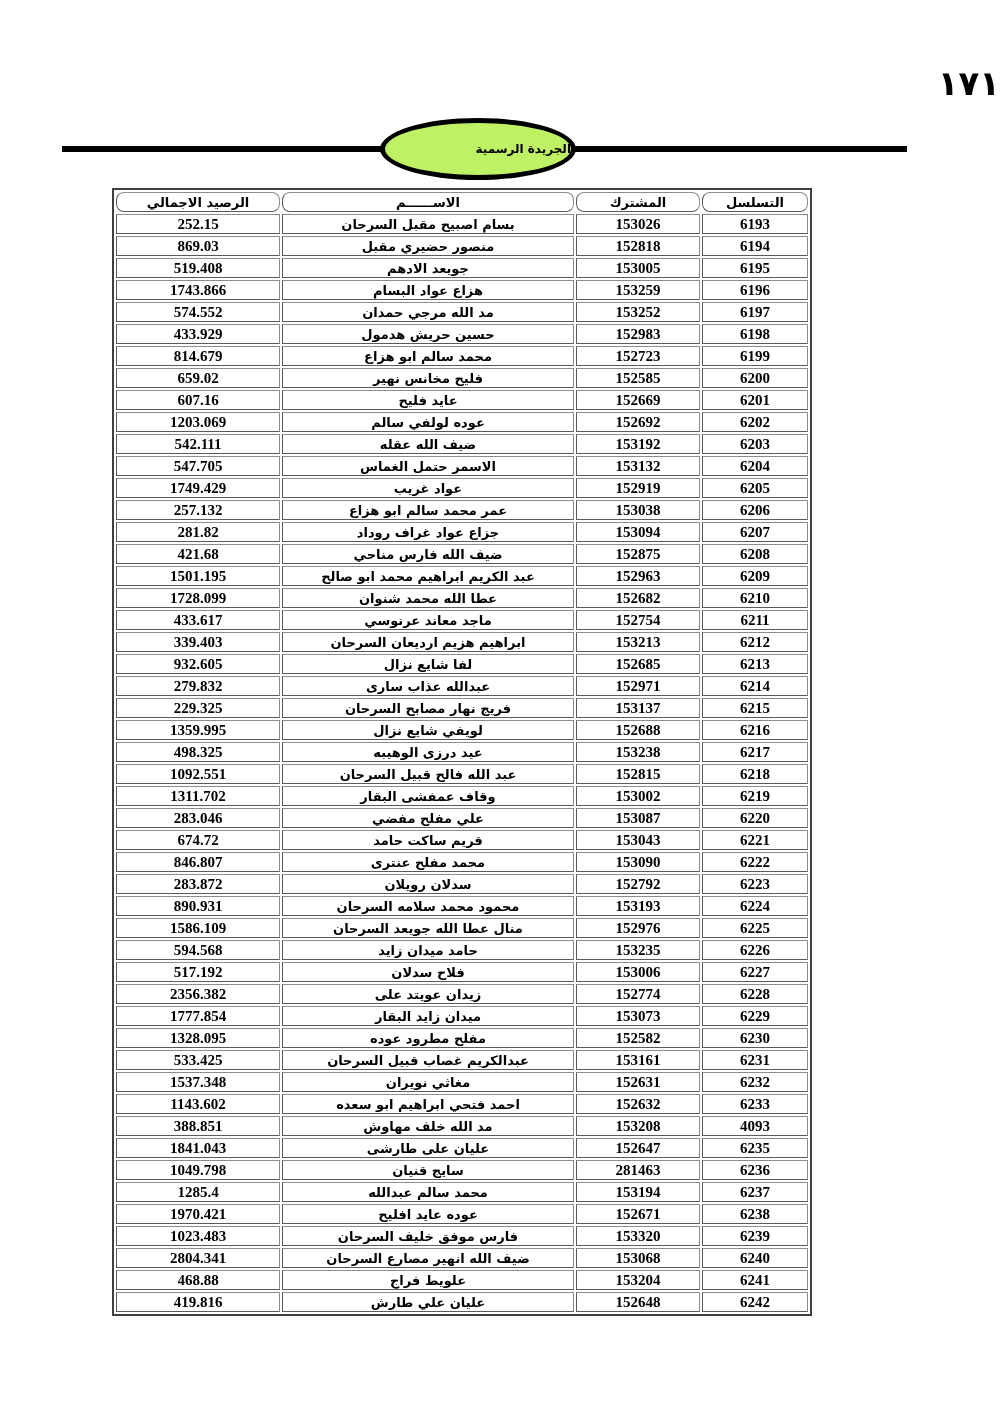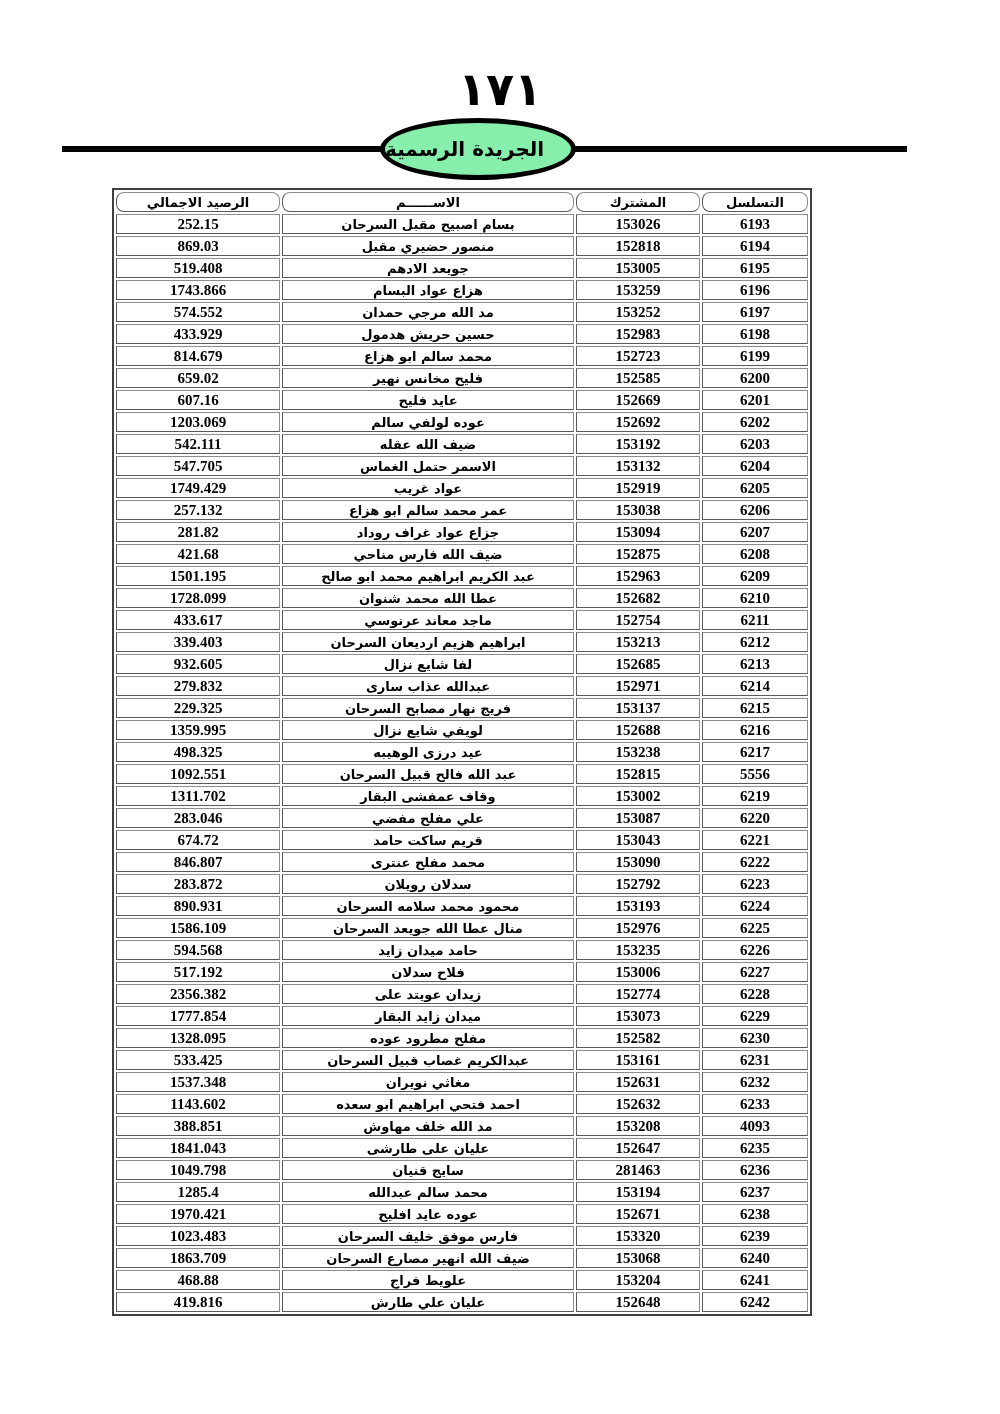--- a/index.html
+++ b/index.html
@@ -8,44 +8,44 @@
   }
   body {
     width: 1000px; height: 1414px;
     position: relative;
     font-family: "DejaVu Sans", sans-serif;
     color: #000;
   }
   .page-number {
     position: absolute;
     top: 66px; left: 0; width: 100%;
-    text-align: center;
+    text-align: right;
     font-weight: bold;
-    font-size: 46px;
+    font-size: 34px;
     line-height: 1;
     font-family: "DejaVu Sans", sans-serif;
   }
   .header-line {
     position: absolute;
     top: 146px; left: 62px;
     width: 845px; height: 6px;
     background: #000;
     z-index: 1;
   }
   .banner-oval {
     position: absolute;
     top: 118px; left: 380px;
     width: 186px; height: 52px;
     border: 5px solid #000;
     border-radius: 50%;
-    background: #86efac;
+    background: #bef264;
     z-index: 2;
-    display: flex; align-items: center; justify-content: flex-end;
+    display: flex; align-items: center; justify-content: flex-start;
     font-weight: bold;
-    font-size: 20px;
+    font-size: 12px;
     direction: rtl;
   }
   table.gazette-table {
     position: absolute;
     top: 188px; left: 112px;
     direction: rtl;
     border-collapse: separate;
     border-spacing: 2px;
     border: 2px solid #3f3f3f;
     background: #ffffff;
@@ -251,21 +251,21 @@
         <td class="name-cell">لويفي شايع نزال</td>
         <td class="num-cell">1359.995</td>
       </tr>
       <tr>
         <td class="num-cell">6217</td>
         <td class="num-cell">153238</td>
         <td class="name-cell">عيد درزى الوهيبه</td>
         <td class="num-cell">498.325</td>
       </tr>
       <tr>
-        <td class="num-cell">5556</td>
+        <td class="num-cell">6218</td>
         <td class="num-cell">152815</td>
         <td class="name-cell">عبد الله فالح قبيل السرحان</td>
         <td class="num-cell">1092.551</td>
       </tr>
       <tr>
         <td class="num-cell">6219</td>
         <td class="num-cell">153002</td>
         <td class="name-cell">وقاف  عمفشى البقار</td>
         <td class="num-cell">1311.702</td>
       </tr>
@@ -386,21 +386,21 @@
       <tr>
         <td class="num-cell">6239</td>
         <td class="num-cell">153320</td>
         <td class="name-cell">فارس موفق خليف السرحان</td>
         <td class="num-cell">1023.483</td>
       </tr>
       <tr>
         <td class="num-cell">6240</td>
         <td class="num-cell">153068</td>
         <td class="name-cell">ضيف الله انهير مصارع السرحان</td>
-        <td class="num-cell">1863.709</td>
+        <td class="num-cell">2804.341</td>
       </tr>
       <tr>
         <td class="num-cell">6241</td>
         <td class="num-cell">153204</td>
         <td class="name-cell">علويط فراج</td>
         <td class="num-cell">468.88</td>
       </tr>
       <tr>
         <td class="num-cell">6242</td>
         <td class="num-cell">152648</td>

